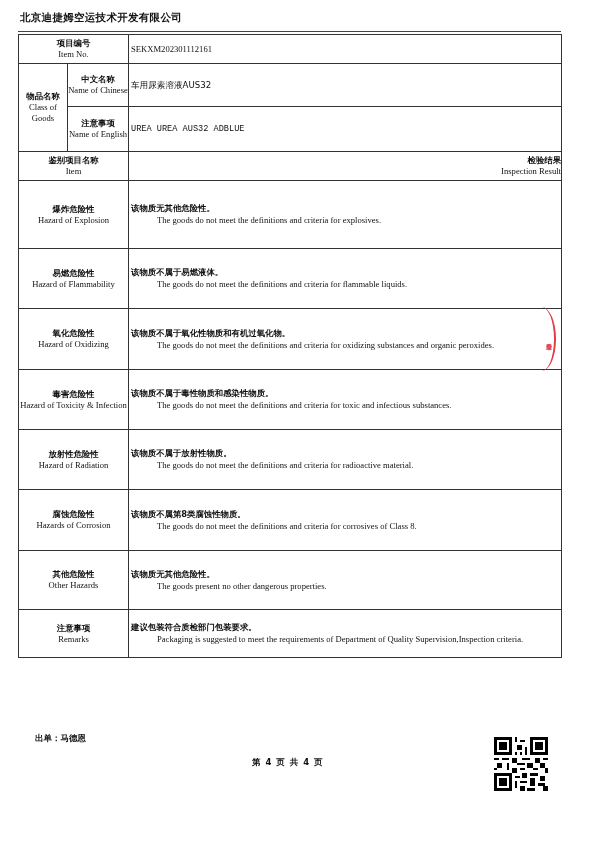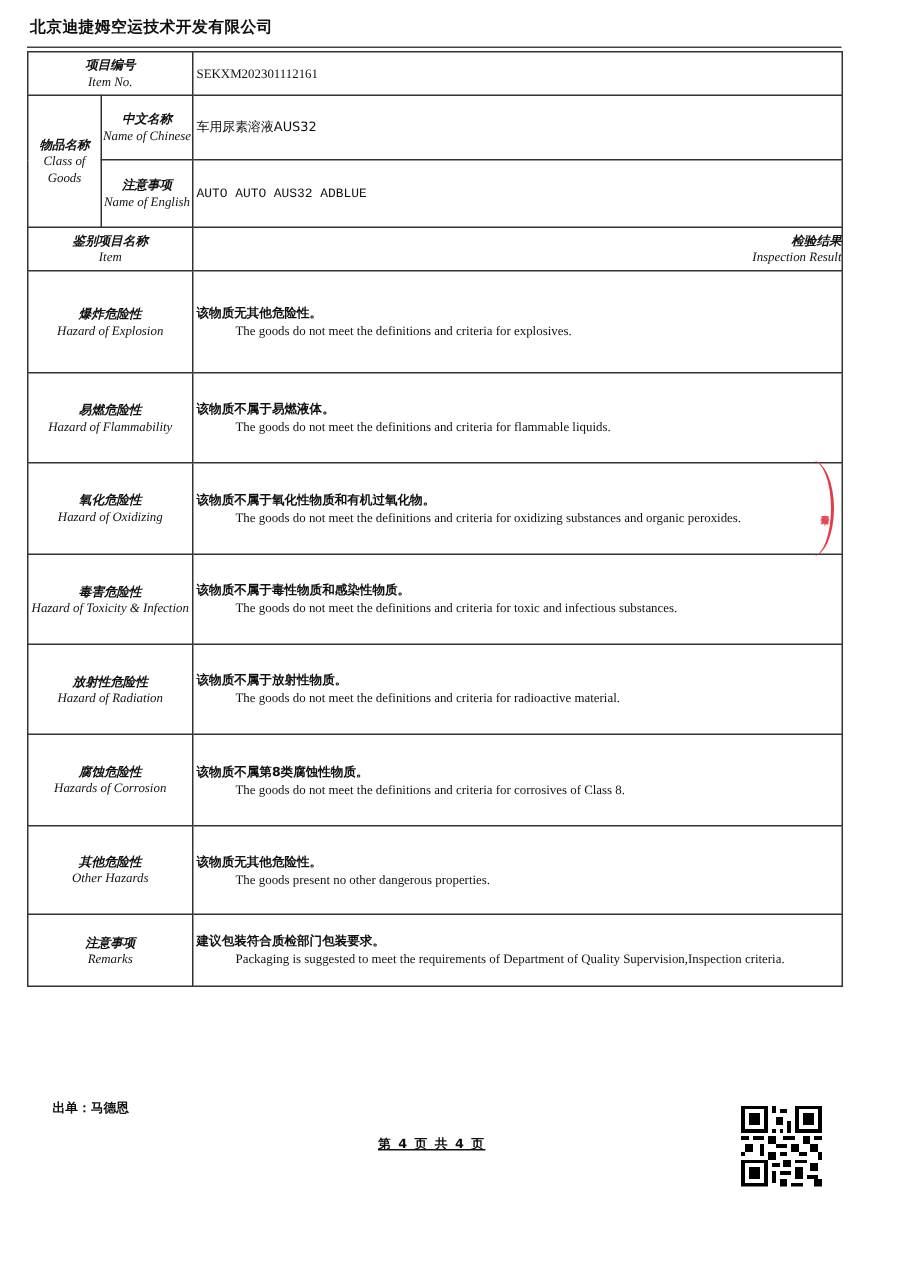--- a/index.html
+++ b/index.html
@@ -13,37 +13,37 @@
     font-family: "DejaVu Sans", sans-serif; letter-spacing: 0.3px;
   }
   .top-rule { position: absolute; left: 18px; top: 31px; width: 543px; height: 1px; background: #444; }
   table.report {
     position: absolute; left: 18px; top: 34px; width: 543px;
     border-collapse: collapse; table-layout: fixed;
   }
   table.report td {
     border: 1px solid #333; padding: 0; vertical-align: middle; font-size: 8.6px; line-height: 11px;
   }
-  .lbl { text-align: center; font-style: italic; }
+  .lbl { text-align: center; }
   .lbl .zh { font-family: "DejaVu Sans", sans-serif; font-weight: bold; font-size: 8.4px; display: block; }
   .lbl .en { display: block; font-size: 8.6px; }
   .val { padding-left: 2px !important; font-size: 8.6px; }
   .val .zh { font-family: "DejaVu Sans", sans-serif; font-weight: bold; font-size: 8.4px; display: block; margin-bottom: 1px; }
   .val .en { display: block; margin-left: 26px; }
   .mono { font-family: "Liberation Mono", "DejaVu Sans Mono", monospace; font-size: 8.6px; }
   .zh-plain { font-family: "DejaVu Sans", sans-serif; font-size: 8.4px; }
   .hdr-result { text-align: right; }
   .stamp {
     position: absolute; left: 532px; top: 307px; width: 22px; height: 64px;
     border-right: 2px solid #e23b4a; border-radius: 0 60% 60% 0 / 0 50% 50% 0;
     color: #e23b4a; font-size: 6px; font-family: "DejaVu Sans", sans-serif;
     writing-mode: vertical-rl; text-align: center; line-height: 10px;
   }
   .issuer { position: absolute; left: 35px; top: 733px; font-size: 8.5px; font-weight: bold; font-family: "DejaVu Sans", sans-serif; }
-  .page-no { position: absolute; left: 252px; top: 757px; font-size: 8.5px; font-weight: bold; font-family: "DejaVu Sans", sans-serif; letter-spacing: 1px; text-decoration: underline; }
+  .page-no { position: absolute; left: 252px; top: 757px; font-size: 8.5px; font-weight: bold; font-family: "DejaVu Sans", sans-serif; letter-spacing: 1px; }
   .qr { position: absolute; left: 494px; top: 737px; width: 54px; height: 54px; }
 </style>
 </head>
 <body>
 
 <div class="company">北京迪捷姆空运技术开发有限公司</div>
 <div class="top-rule"></div>
 
 <table class="report">
   <colgroup>
@@ -68,21 +68,21 @@
       <span class="zh">中文名称</span>
       <span class="en">Name of Chinese</span>
     </td>
     <td class="val zh-plain">车用尿素溶液AUS32</td>
   </tr>
   <tr style="height:45px">
     <td class="lbl">
       <span class="zh">注意事项</span>
       <span class="en">Name of English</span>
     </td>
-    <td class="val mono">AUTO AUTO AUS32 ADBLUE</td>
+    <td class="val mono">UREA UREA AUS32 ADBLUE</td>
   </tr>
   <tr style="height:29px">
     <td colspan="2" class="lbl">
       <span class="zh">鉴别项目名称</span>
       <span class="en">Item</span>
     </td>
     <td class="lbl hdr-result">
       <span class="zh">检验结果</span>
       <span class="en">Inspection Result</span>
     </td>

